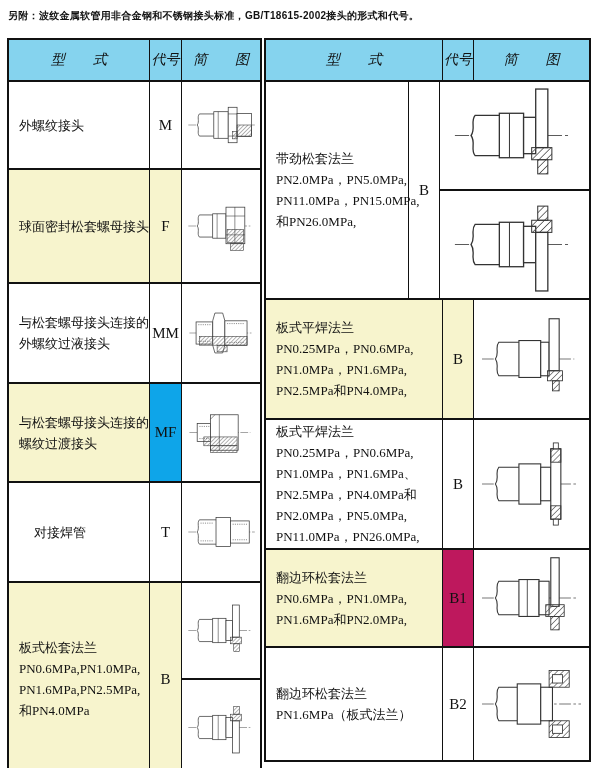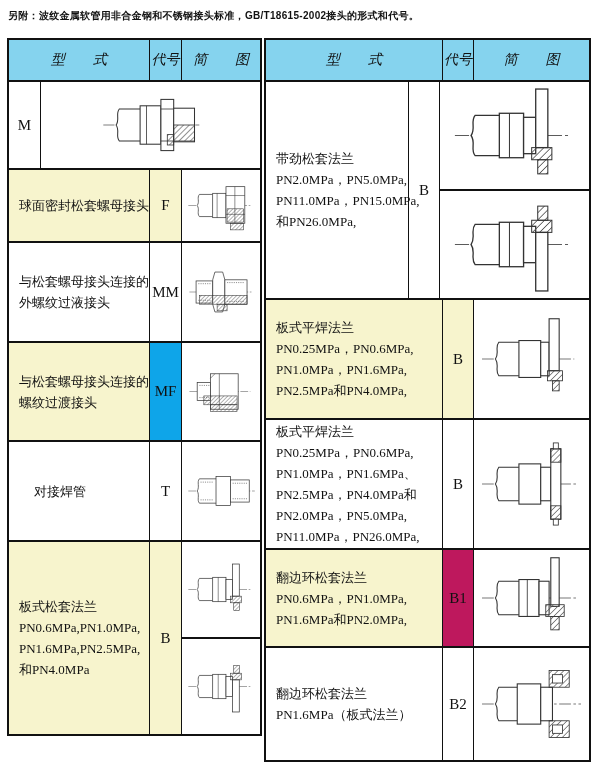--- a/index.html
+++ b/index.html
@@ -67,20 +67,25 @@
 
 <div class="page-title">另附：波纹金属软管用非合金钢和不锈钢接头标准，GB/T18615-2002接头的形式和代号。</div>
 <div class="tables">
     <div class="htable" style="width: 255px; border-color: rgb(17, 17, 17);">
       <div class="hdr" style="background: rgb(133, 211, 238);">
         <div class="hcell bordered" style="width: 141px;">型　　式</div>
         <div class="hcell bordered" style="width: 32px;">代号</div>
         <div class="hcell" style="flex: 1 1 0%;">简　　图</div>
       </div>
       <div class="trow" style="height: 88px;">
+        <div class="c-type" style="width: 141px;">
+          <div>
+            <div class="type-line">外螺纹接头</div>
+          </div>
+        </div>
         <div class="c-code" style="width: 32px;">M</div>
         <div class="c-diag">
           <div class="subcell">
             <svg viewBox="0 0 130 100" preserveAspectRatio="xMidYMid meet">
               <defs>
                 <pattern id="ht1" width="5" height="5" patternUnits="userSpaceOnUse" patternTransform="rotate(45)">
                   <line x1="0" y1="0" x2="0" y2="5" stroke="#555" stroke-width="1.6"></line>
                 </pattern>
               </defs>
               <line x1="6" y1="50" x2="126" y2="50" stroke="#333" stroke-width="0.8" stroke-dasharray="14 3 3 3"></line>
@@ -90,21 +95,21 @@
               <rect x="78" y="18" width="16" height="64" fill="#fff" stroke="#333" stroke-width="1.3"></rect>
               <line x1="78" y1="30" x2="94" y2="30" stroke="#333" stroke-width="1"></line>
               <line x1="78" y1="70" x2="94" y2="70" stroke="#333" stroke-width="1"></line>
               <rect x="94" y="29" width="26" height="42" fill="#fff" stroke="#333" stroke-width="1.3"></rect>
               <rect x="94" y="50" width="26" height="20" fill="url(#ht1)" stroke="#333" stroke-width="1"></rect>
               <rect x="86" y="62" width="8" height="13" fill="url(#ht1)" stroke="#333" stroke-width="1"></rect>
             </svg>
           </div>
         </div>
       </div>
-      <div class="trow" style="height: 73px;">
+      <div class="trow" style="height: 114px;">
         <div class="c-type" style="width: 141px; background: rgb(247, 244, 205);">
           <div>
             <div class="type-line">球面密封松套螺母接头</div>
           </div>
         </div>
         <div class="c-code" style="width: 32px; background: rgb(247, 244, 205);">F</div>
         <div class="c-diag">
           <div class="subcell">
             <svg viewBox="0 0 130 100" preserveAspectRatio="xMidYMid meet">
               <defs>

